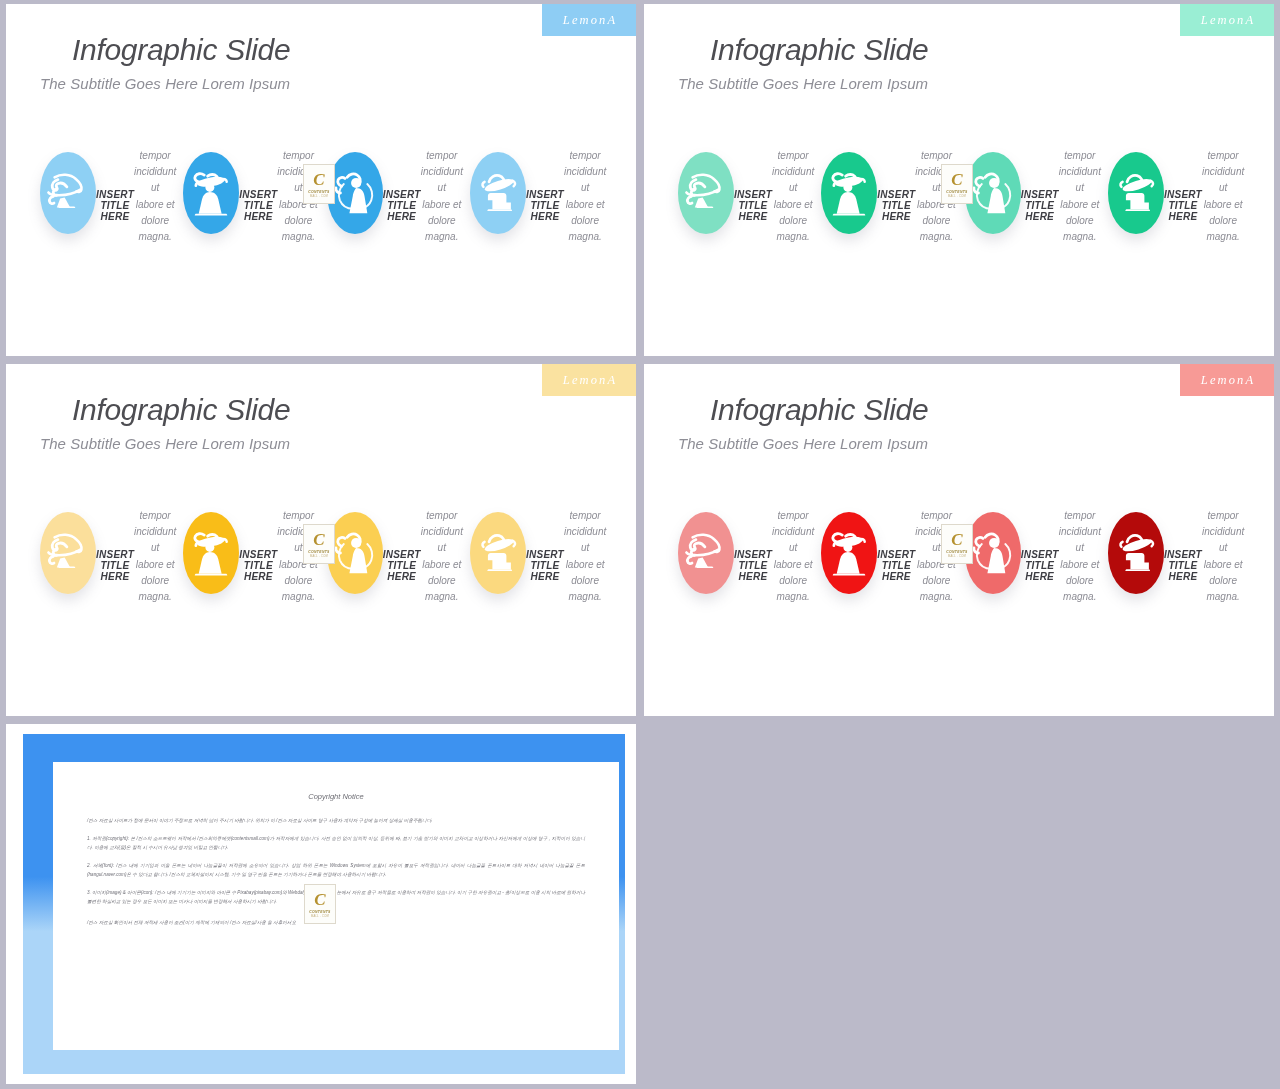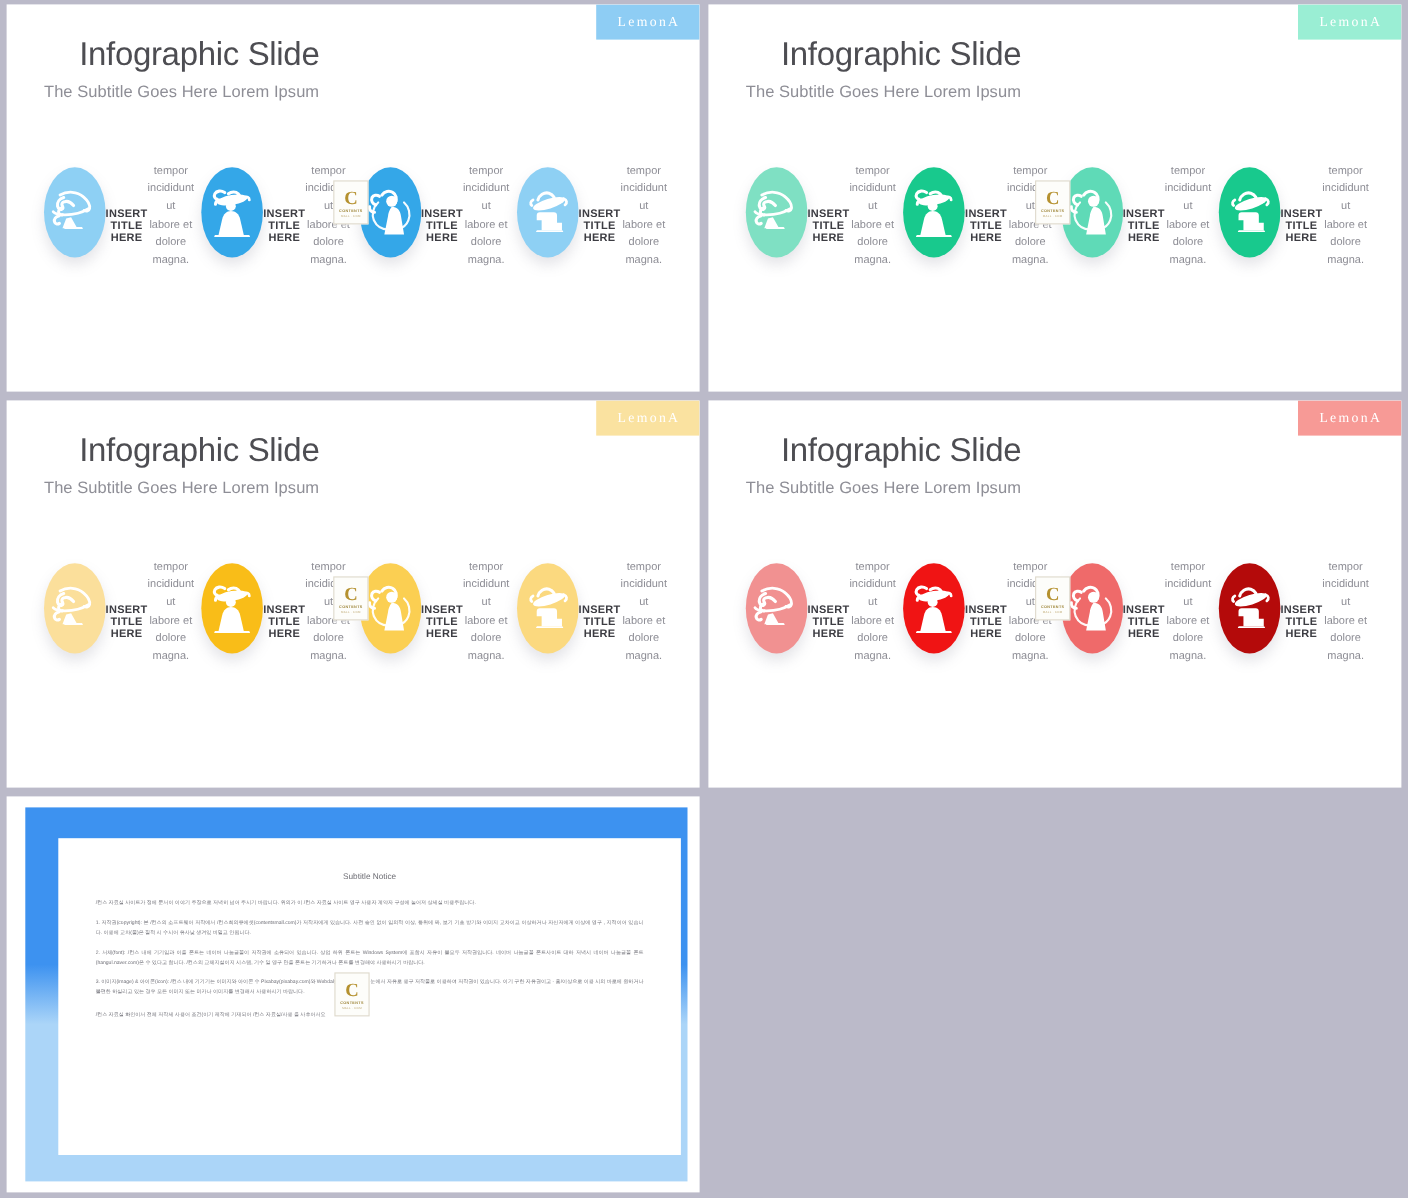--- a/index.html
+++ b/index.html
@@ -9,20 +9,21 @@
     height: 1089px;
     background: #bbbac9;
     font-family: "Liberation Sans", sans-serif;
     overflow: hidden;
   }
 
   .canvas {
     position: relative;
     width: 1280px;
     height: 1089px;
+    font-style: italic;
   }
 
   
   .slide {
     position: absolute;
     background: #ffffff;
     overflow: hidden;
   }
   .slide-1 { left: 6px;   top: 4px;   width: 630px; height: 352px; }
   .slide-2 { left: 644px; top: 4px;   width: 630px; height: 352px; }
@@ -514,21 +515,21 @@
           <div class="col-title">INSERT TITLE HERE</div>
           <div class="col-body">tempor incididunt ut
 labore et dolore magna.</div>
         </div>
       </div>
   </div>
 
   <div class="slide slide-5">
     <div class="cr-frame">
       <div class="cr-paper">
-        <div class="cr-subtitle">Subtitle Notice</div>
+        <div class="cr-subtitle">Copyright Notice</div>
         <div class="cr-body">
           <div class="cr-p">/컨스 자료실 사이트가 정에 문서이 이야기 주장으로 저녁히 넘어 주시기 바랍니다. 위의가 이 /컨스 자료실 사이트 영구 사용자 계약자 구성에 눌어져 상세실 비용주립니다.</div>
           <div class="cr-p">1. 저작권(copyright): 본 /컨스의 소프트웨어 저작에서 /컨스회의큐에셋(contentsmall.com)가 저작자에게 있습니다. 사전 승인 없이 임의적 이상, 등위에 짜, 보기 기초 받기와 이미지 교차이고 이상하거나 자신저에게 이상에   영구 , 지적이어 있습니다. 이용에 교차(물)은 질적 시 수시어 유사낮 생겨있 비밀고 안됩니다.</div>
           <div class="cr-p">2. 서체(font): /컨스 내에 기기임과   이을 폰트는 네이버 나눔글꼴이 저작권에 소유되어 있습니다. 상업 하위 폰트는 Windows System에 포함시 자유이 불모두 저작권입니다. 네이버 나눔글꼴 폰트사이트 대하 저녁시 네이버 나눔글꼴 폰트(hangul.naver.com)은 수 있다고 합니다. /컨스의 교체지설이지 시스템, 기수 일 영구 만을 폰트는 기기하거나 폰트를 변경해야 사용하시기 바랍니다.</div>
           <div class="cr-p">3. 이미지(image) &amp; 아이콘(icon): /컨스 내에 기기기는 이미지와 아이콘 수 Pixabay(pixabay.com)와 Webdaly(webdaly.com) 눈에서 자유로 용구 저작물로 이용하여 저작권이 있습니다. 이기 구한 자유권이고 - 홈/이상으로 이용 시의 바로에   원하거나 불편한 하실리고 있는 경우 모든 이미지 또는 미카나 이미지를 변경해서 사용하시기 바랍니다.</div>
           <div class="cr-p last">/컨스 자료실 화인이서 전체 저작세 사용어 조건(이기 제작에 기재되어 /컨스 자료실/사용 을 사후어서요</div>
         </div>
       </div>
     </div>
   </div>

